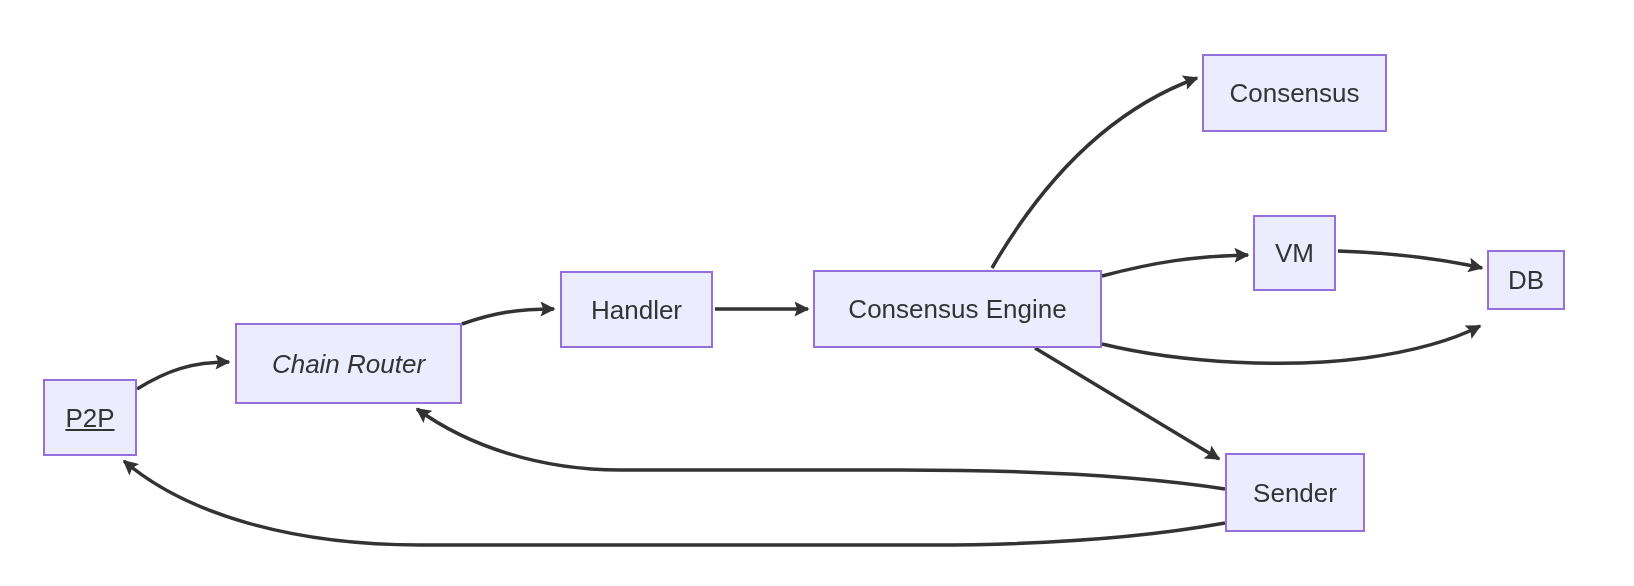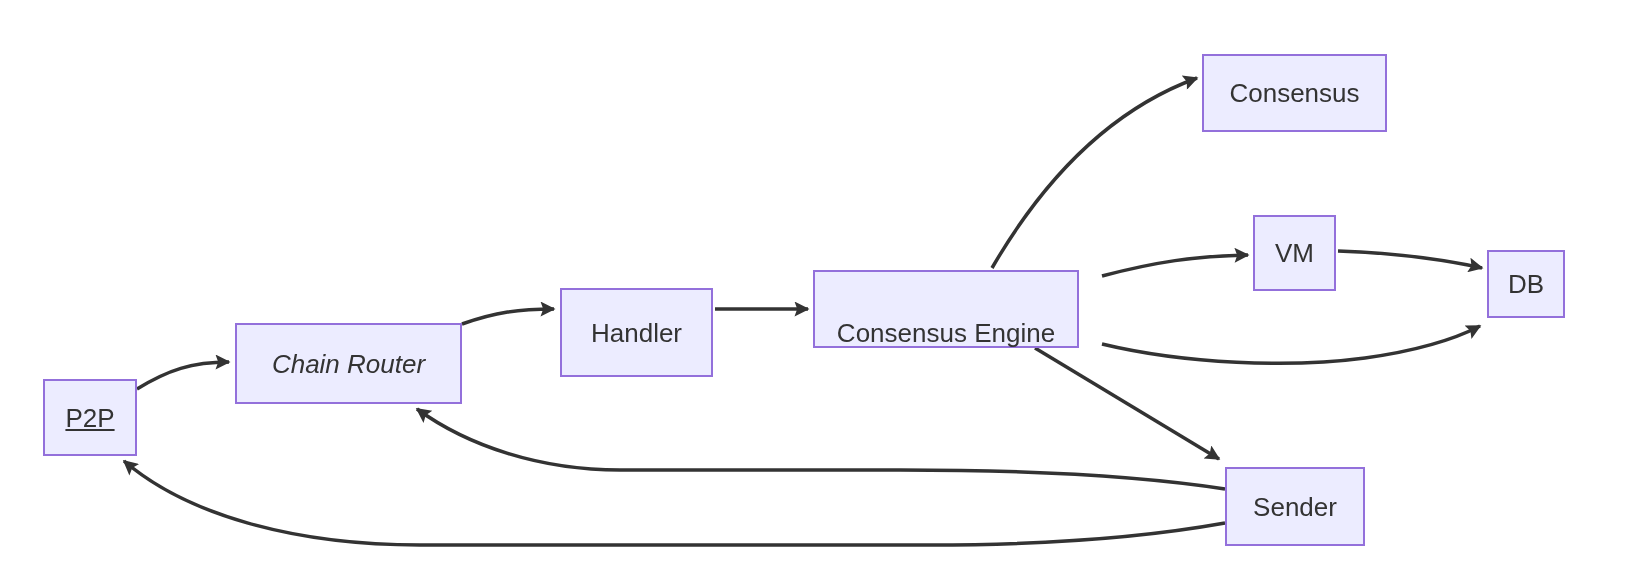--- a/index.html
+++ b/index.html
@@ -75,37 +75,37 @@
   </svg>
 
   <div class="node" style="left:43px; top:379px; width:94px; height:77px;text-decoration:underline;">
     <span>P2P</span>
   </div>
 
   <div class="node" style="left:235px; top:323px; width:227px; height:81px;font-style:italic;">
     <span>Chain Router</span>
   </div>
 
-  <div class="node" style="left:560px; top:271px; width:153px; height:89px;margin-top:17px;">
+  <div class="node" style="left:560px; top:271px; width:153px; height:77px;">
     <span>Handler</span>
   </div>
 
-  <div class="node" style="left:813px; top:270px; width:266px; height:78px;align-items:flex-end;">
+  <div class="node" style="left:813px; top:270px; width:289px; height:78px;">
     <span>Consensus Engine</span>
   </div>
 
   <div class="node" style="left:1202px; top:54px; width:185px; height:78px;">
     <span>Consensus</span>
   </div>
 
   <div class="node" style="left:1253px; top:215px; width:83px; height:76px;">
     <span>VM</span>
   </div>
 
-  <div class="node" style="left:1487px; top:250px; width:78px; height:68px;">
+  <div class="node" style="left:1487px; top:250px; width:78px; height:60px;">
     <span>DB</span>
   </div>
 
-  <div class="node" style="left:1225px; top:467px; width:140px; height:79px;">
+  <div class="node" style="left:1225px; top:453px; width:140px; height:79px;">
     <span>Sender</span>
   </div>
 
 </div>
 
 </body></html>

